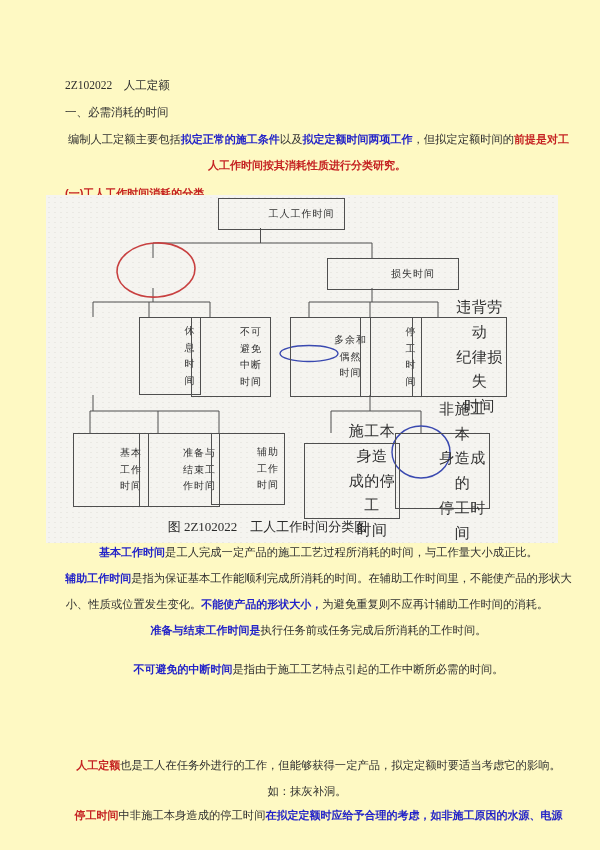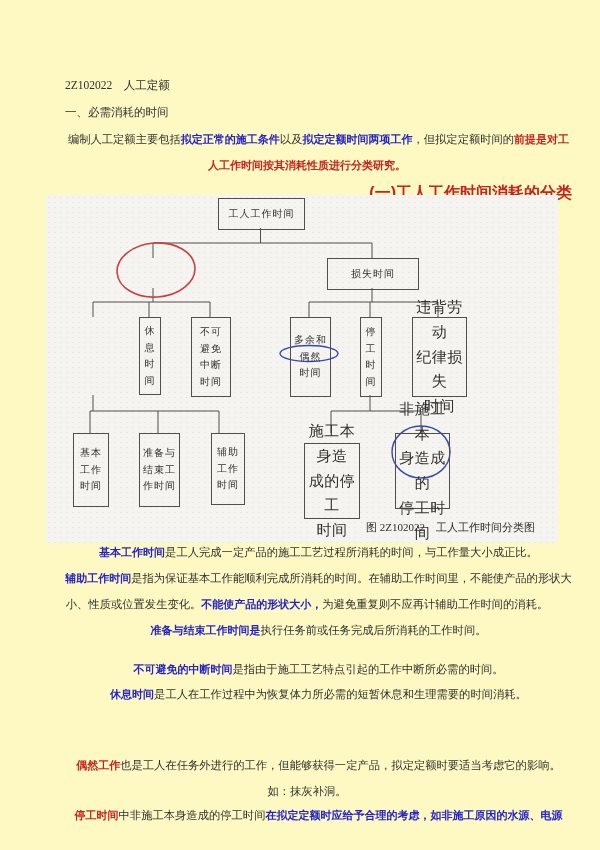--- a/index.html
+++ b/index.html
@@ -9,35 +9,35 @@
     --wire:#4f4f4f;
     --red-mark:#c84040;
     --blue-mark:#3a49b0;
     --scan:#f5f4f0;
   }
   html,body{margin:0;padding:0;}
   body{width:600px;height:850px;background:#ffffff;font-family:"Liberation Serif","DejaVu Serif",serif;}
   .page{position:relative;width:600px;height:850px;background:#fef9c3;overflow:hidden;}
 
   .line{position:absolute;left:42px;width:530px;line-height:26px;font-size:11.5px;color:var(--ink);text-indent:23px;white-space:nowrap;}
-  .h1red{font-family:"Liberation Sans","DejaVu Sans",sans-serif;font-weight:bold;color:var(--red);font-size:16px;text-align:right;}
+  .h1red{font-family:"Liberation Sans","DejaVu Sans",sans-serif;font-weight:bold;color:var(--red);font-size:11px;}
 
   .para{position:absolute;left:42px;width:530px;line-height:26px;font-size:11.3px;color:var(--ink);text-indent:23px;margin:0;text-align:center;}
   .seg-n{color:var(--ink);}
   .seg-b{color:var(--blue);font-weight:bold;font-family:"Liberation Sans","DejaVu Sans",sans-serif;font-size:11px;}
   .seg-r{color:var(--red);font-weight:bold;font-family:"Liberation Sans","DejaVu Sans",sans-serif;font-size:11px;}
 
   .diagram{position:absolute;left:0;top:195px;width:600px;height:350px;}
   .scanbg{position:absolute;left:46px;top:0;width:512px;height:348px;background:var(--scan);
           background-image:radial-gradient(rgba(90,85,70,0.07) 1px, transparent 1.2px);background-size:6px 5px;}
   .wires{position:absolute;left:0;top:0;}
   .nbox{position:absolute;border:1px solid var(--wire);display:flex;align-items:center;justify-content:center;
-        text-align:center;font-size:10px;line-height:1.65;color:#303030;white-space:pre-line;letter-spacing:1px;}
+        text-align:center;font-size:10px;line-height:1.65;color:#303030;white-space:pre-line;letter-spacing:1px;padding-left:40px;}
   .nbox.small{font-size:15px;letter-spacing:0.5px;}
-  .caption{position:absolute;left:0;top:319px;width:535px;text-align:right;font-size:11px;line-height:26px;color:#2b2b2b;}
+  .caption{position:absolute;left:0;top:319px;width:535px;text-align:center;font-size:13px;line-height:26px;color:#2b2b2b;}
 </style>
 </head>
 <body>
 
 <div class="page">
 
   <div class="line" style="top:72px">2Z102022　人工定额</div>
   <div class="line" style="top:99px">一、必需消耗的时间</div>
   <p class="para" style="top:126px"><span class="seg-n">编制人工定额主要包括</span><span class="seg-b">拟定正常的施工条件</span><span class="seg-n">以及</span><span class="seg-b">拟定定额时间两项工作</span><span class="seg-n">，但拟定定额时间的</span><span class="seg-r">前提是对工人工作时间按其消耗性质进行分类研究。</span></p>
   <div class="line h1red" style="top:180px">(一)工人工作时间消耗的分类</div>
@@ -96,17 +96,16 @@
 身造成的
 停工时间</div>
 
     <div class="caption">图 2Z102022　工人工作时间分类图</div>
   </div>
 
   <p class="para" style="top:539px"><span class="seg-b">基本工作时间</span><span class="seg-n">是工人完成一定产品的施工工艺过程所消耗的时间，与工作量大小成正比。</span></p>
   <p class="para" style="top:565px"><span class="seg-b">辅助工作时间</span><span class="seg-n">是指为保证基本工作能顺利完成所消耗的时间。在辅助工作时间里，不能使产品的形状大小、性质或位置发生变化。</span><span class="seg-b">不能使产品的形状大小，</span><span class="seg-n">为避免重复则不应再计辅助工作时间的消耗。</span></p>
   <p class="para" style="top:617px"><span class="seg-b">准备与结束工作时间是</span><span class="seg-n">执行任务前或任务完成后所消耗的工作时间。</span></p>
   <p class="para" style="top:656px"><span class="seg-b">不可避免的中断时间</span><span class="seg-n">是指由于施工工艺特点引起的工作中断所必需的时间。</span></p>
-  <p class="para" style="top:681px"><span class="seg-b">休息时间</span><span class="seg-n">是工人在工作过程中为恢复体力所必需的短暂休息和生理需要的时间消耗。</span></p>
-  <p class="para" style="top:752px"><span class="seg-r">偶然工作</span><span class="seg-n">也是工人在任务外进行的工作，但能够获得一定产品，拟定定额时要适当考虑它的影响。如：抹灰补洞。</span></p>
+  <p class="para" style="top:752px"><span class="seg-r">人工定额</span><span class="seg-n">也是工人在任务外进行的工作，但能够获得一定产品，拟定定额时要适当考虑它的影响。如：抹灰补洞。</span></p>
   <p class="para" style="top:802px"><span class="seg-r">停工时间</span><span class="seg-n">中非施工本身造成的停工时间</span><span class="seg-b">在拟定定额时应给予合理的考虑，如非施工原因的水源、电源</span></p>
 
 </div>
 
 </body></html>

